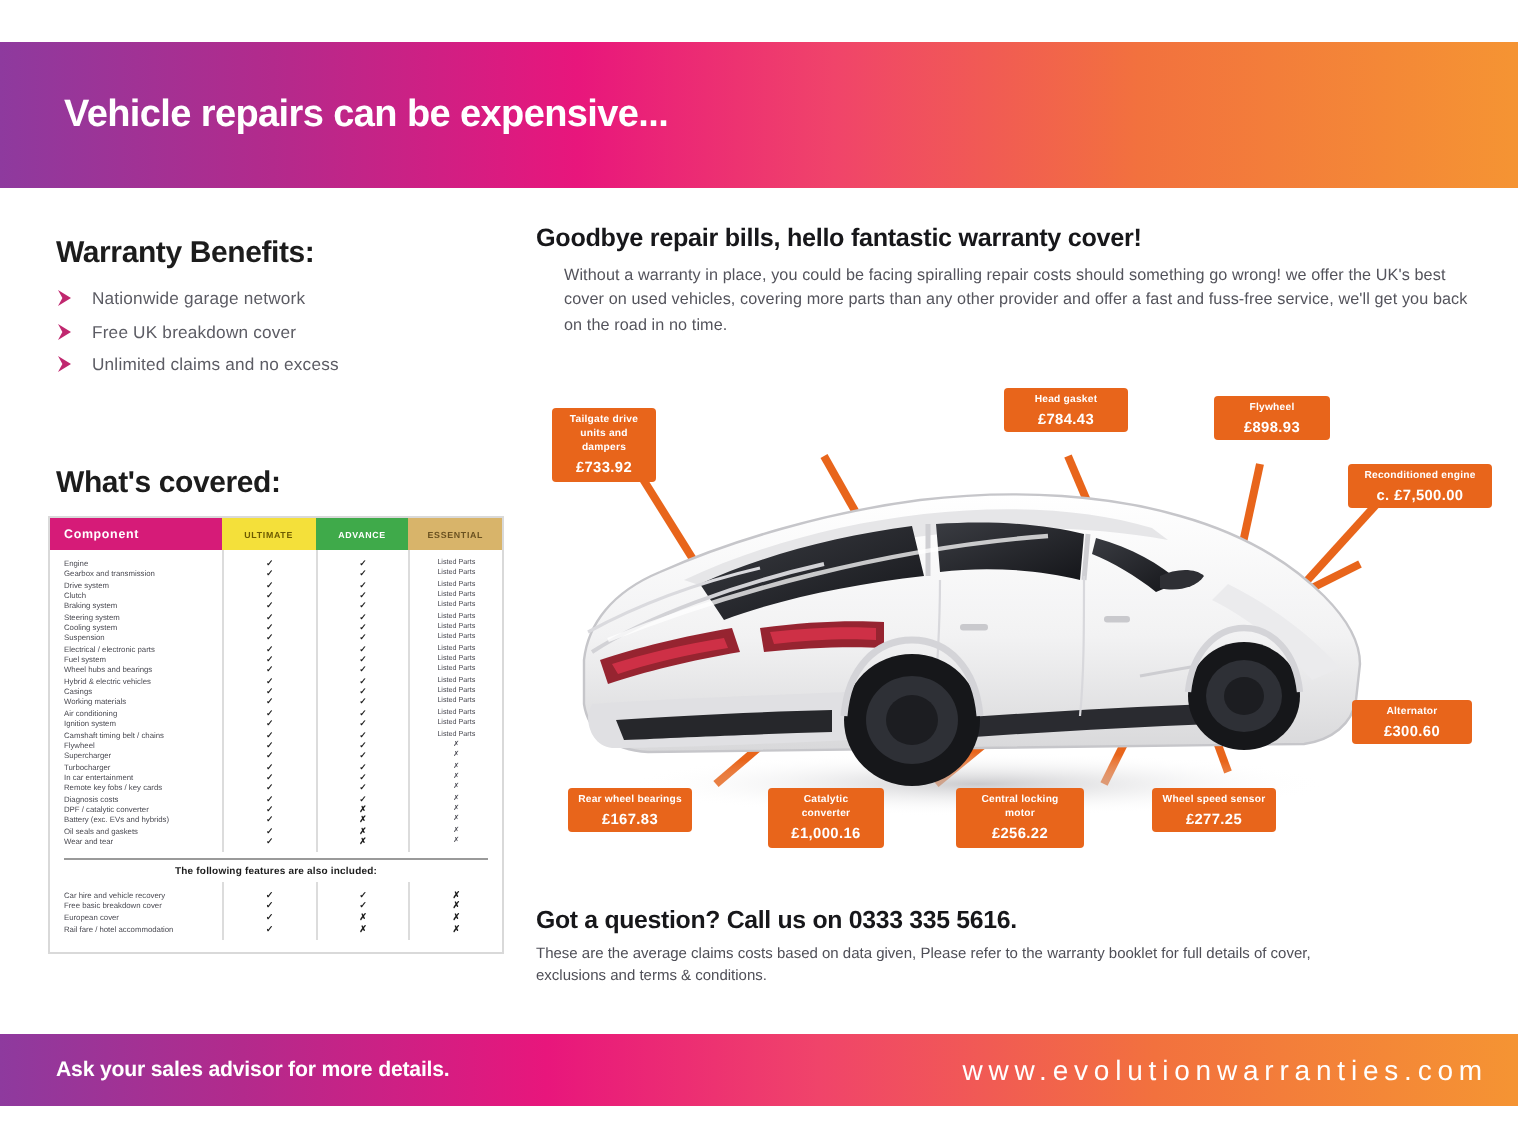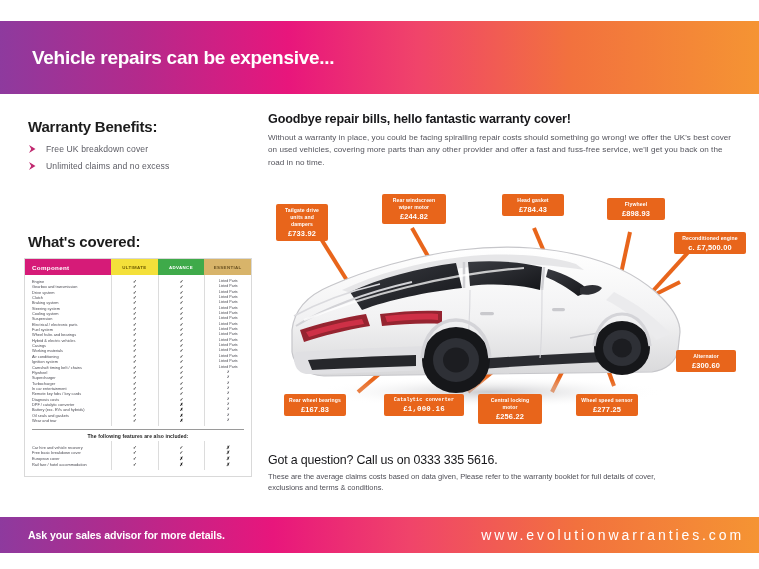--- a/index.html
+++ b/index.html
@@ -62,24 +62,24 @@
   .extras-title{ text-align:center; font-size:5px; font-weight:700; color:#1c1c1c;
                  padding:2.5px 0 2px 0; letter-spacing:.1px; }
   .extras-body{ display:flex; padding-bottom:6px; }
   .extras-body .col-names div{ font-size:3.9px; line-height:5.6px; }
   .extras-body .col-mark span,
   .extras-body .col-list span{ font-size:4.6px; line-height:5.6px; font-weight:700; color:#1a1a1a;}
 
   
   .right-col{ position:absolute; left:268px; top:112px; width:472px; }
   .r-head{ font-size:12.6px; font-weight:700; color:#17171a; letter-spacing:-0.15px; }
-  .r-body{ font-size:8.1px; line-height:12.4px; color:#54545c; margin-top:6px; letter-spacing:.05px; }
+  .r-body{ font-size:8.1px; line-height:12.4px; color:#54545c; margin-top:6px; letter-spacing:.05px;margin-left:14px; }
 
   .q-block{ position:absolute; left:268px; top:453px; width:420px; }
-  .q-head{ font-size:12.4px; font-weight:400; color:#17171a; letter-spacing:-0.15px; }
+  .q-head{ font-size:12.4px; font-weight:700; color:#17171a; letter-spacing:-0.15px; }
   .q-body{ font-size:7.5px; line-height:10.8px; color:#4f4f57; margin-top:5px; }
 
   
   .stage{ position:absolute; left:262px; top:186px; width:497px; height:262px; }
   .stage svg.leaders{ position:absolute; inset:0; width:100%; height:100%; }
 
   .car{
     position:absolute; left:22px; top:48px; width:400px; height:175px;
   }
   .car svg{ width:100%; height:100%; display:block; }
@@ -108,20 +108,28 @@
 
 <div class="page">
 
   <div class="banner">
     <div class="banner-title">Vehicle repairs can be expensive...</div>
   </div>
 
   <div class="left-col">
     <div class="sec-head">Warranty Benefits:</div>
     <ul class="benefits">
+      <li>
+        <span class="chev">
+          <svg width="10" height="10" viewBox="0 0 10 10">
+              <path d="M1 1 L7.5 5 L1 9 L3.2 5 Z" fill="#c0286f"></path>
+            </svg>
+        </span>
+        <span>Nationwide garage network</span>
+      </li>
       <li>
         <span class="chev">
           <svg width="10" height="10" viewBox="0 0 10 10">
               <path d="M1 1 L7.5 5 L1 9 L3.2 5 Z" fill="#c0286f"></path>
             </svg>
         </span>
         <span>Free UK breakdown cover</span>
       </li>
       <li>
         <span class="chev">
@@ -392,24 +400,20 @@
 
         <path d="M20 86 C80 62 160 40 240 34" stroke="#ffffff" stroke-width="2.2" opacity="0.75" fill="none"></path>
       </svg>
     </div>
 
     <div class="callout" style="left:14px; top:18px; width:52px;">
       <span class="lbl">Tailgate drive units and dampers</span>
       <span class="amt">£733.92</span>
     </div>
 
-    <div class="callout" style="left:120px; top:8px; width:64px;">
-      <span class="lbl">Rear windscreen wiper motor</span>
-      <span class="amt">£244.82</span>
-    </div>
 
     <div class="callout" style="left:240px; top:8px; width:62px;">
       <span class="lbl">Head gasket</span>
       <span class="amt">£784.43</span>
     </div>
 
     <div class="callout" style="left:345px; top:12px; width:58px;">
       <span class="lbl">Flywheel</span>
       <span class="amt">£898.93</span>
     </div>
@@ -422,21 +426,21 @@
     <div class="callout" style="left:414px; top:164px; width:60px;">
       <span class="lbl">Alternator</span>
       <span class="amt">£300.60</span>
     </div>
 
     <div class="callout" style="left:22px; top:208px; width:62px;">
       <span class="lbl">Rear wheel bearings</span>
       <span class="amt">£167.83</span>
     </div>
 
-    <div class="callout" style="left:122px; top:208px; width:80px;font-family:Liberation Mono, monospace;">
+    <div class="callout" style="left:122px; top:208px; width:58px;">
       <span class="lbl">Catalytic converter</span>
       <span class="amt">£1,000.16</span>
     </div>
 
     <div class="callout" style="left:216px; top:208px; width:64px;">
       <span class="lbl">Central locking motor</span>
       <span class="amt">£256.22</span>
     </div>
 
     <div class="callout" style="left:314px; top:208px; width:62px;">

